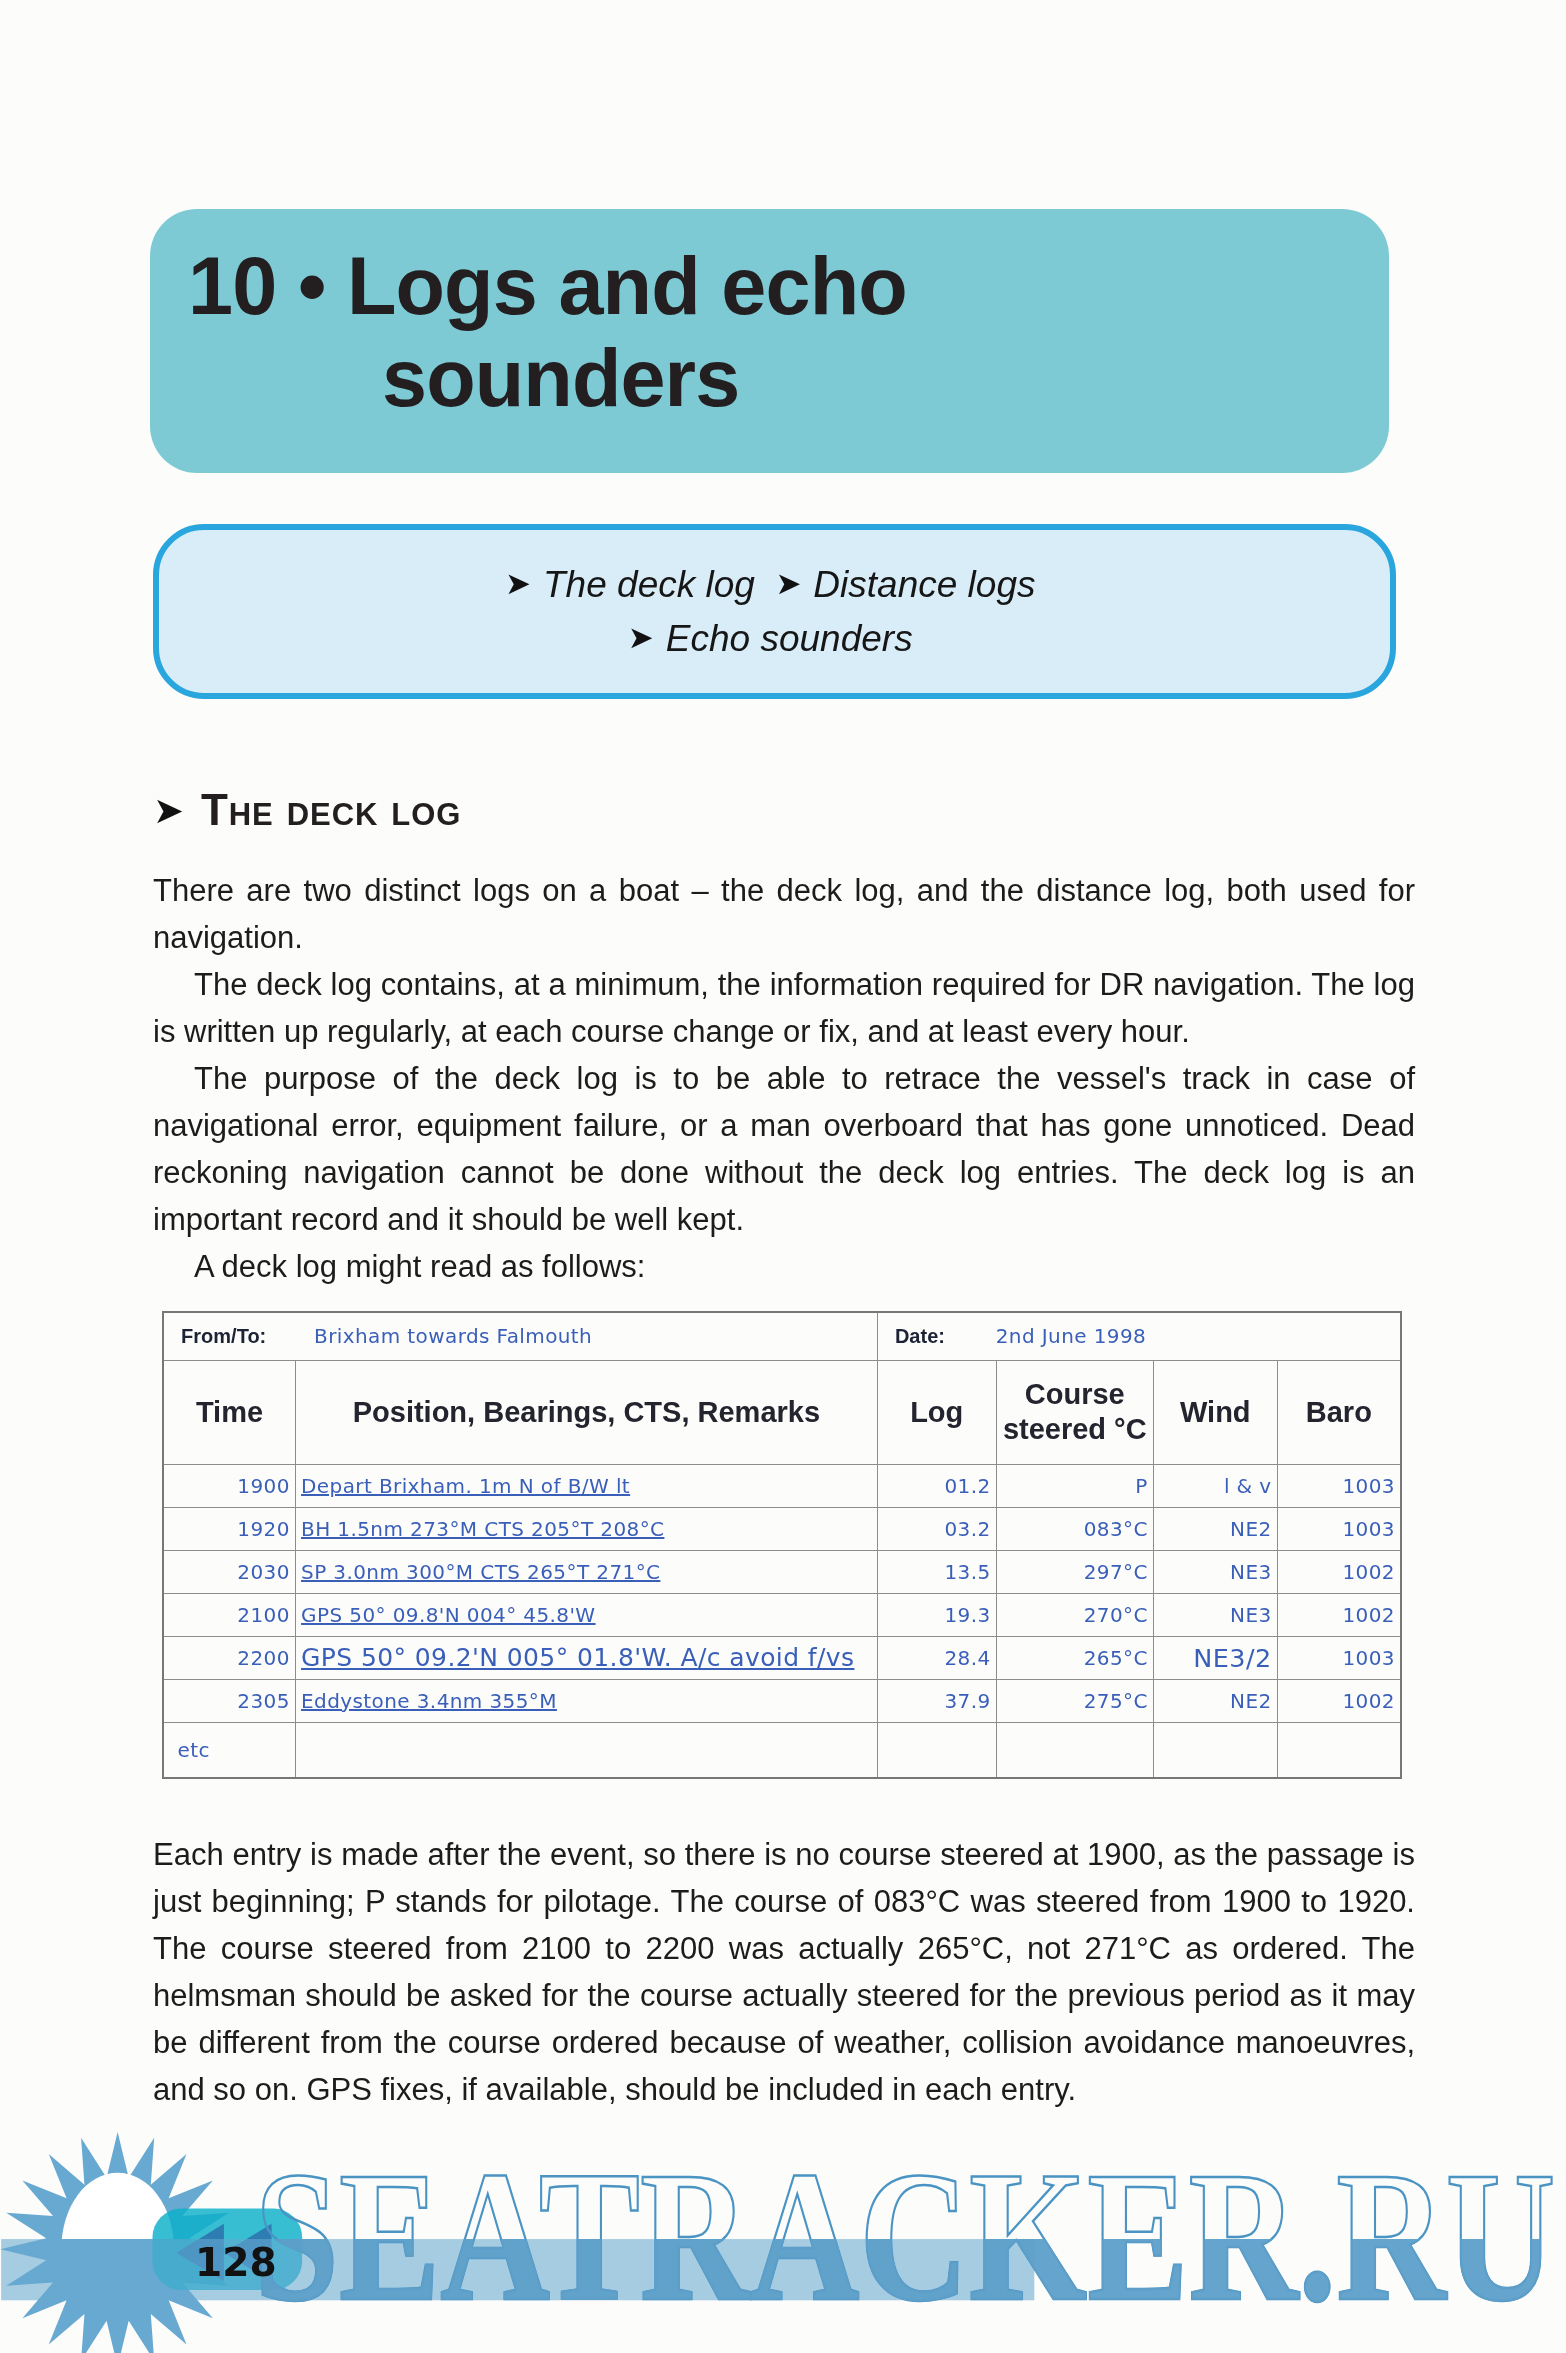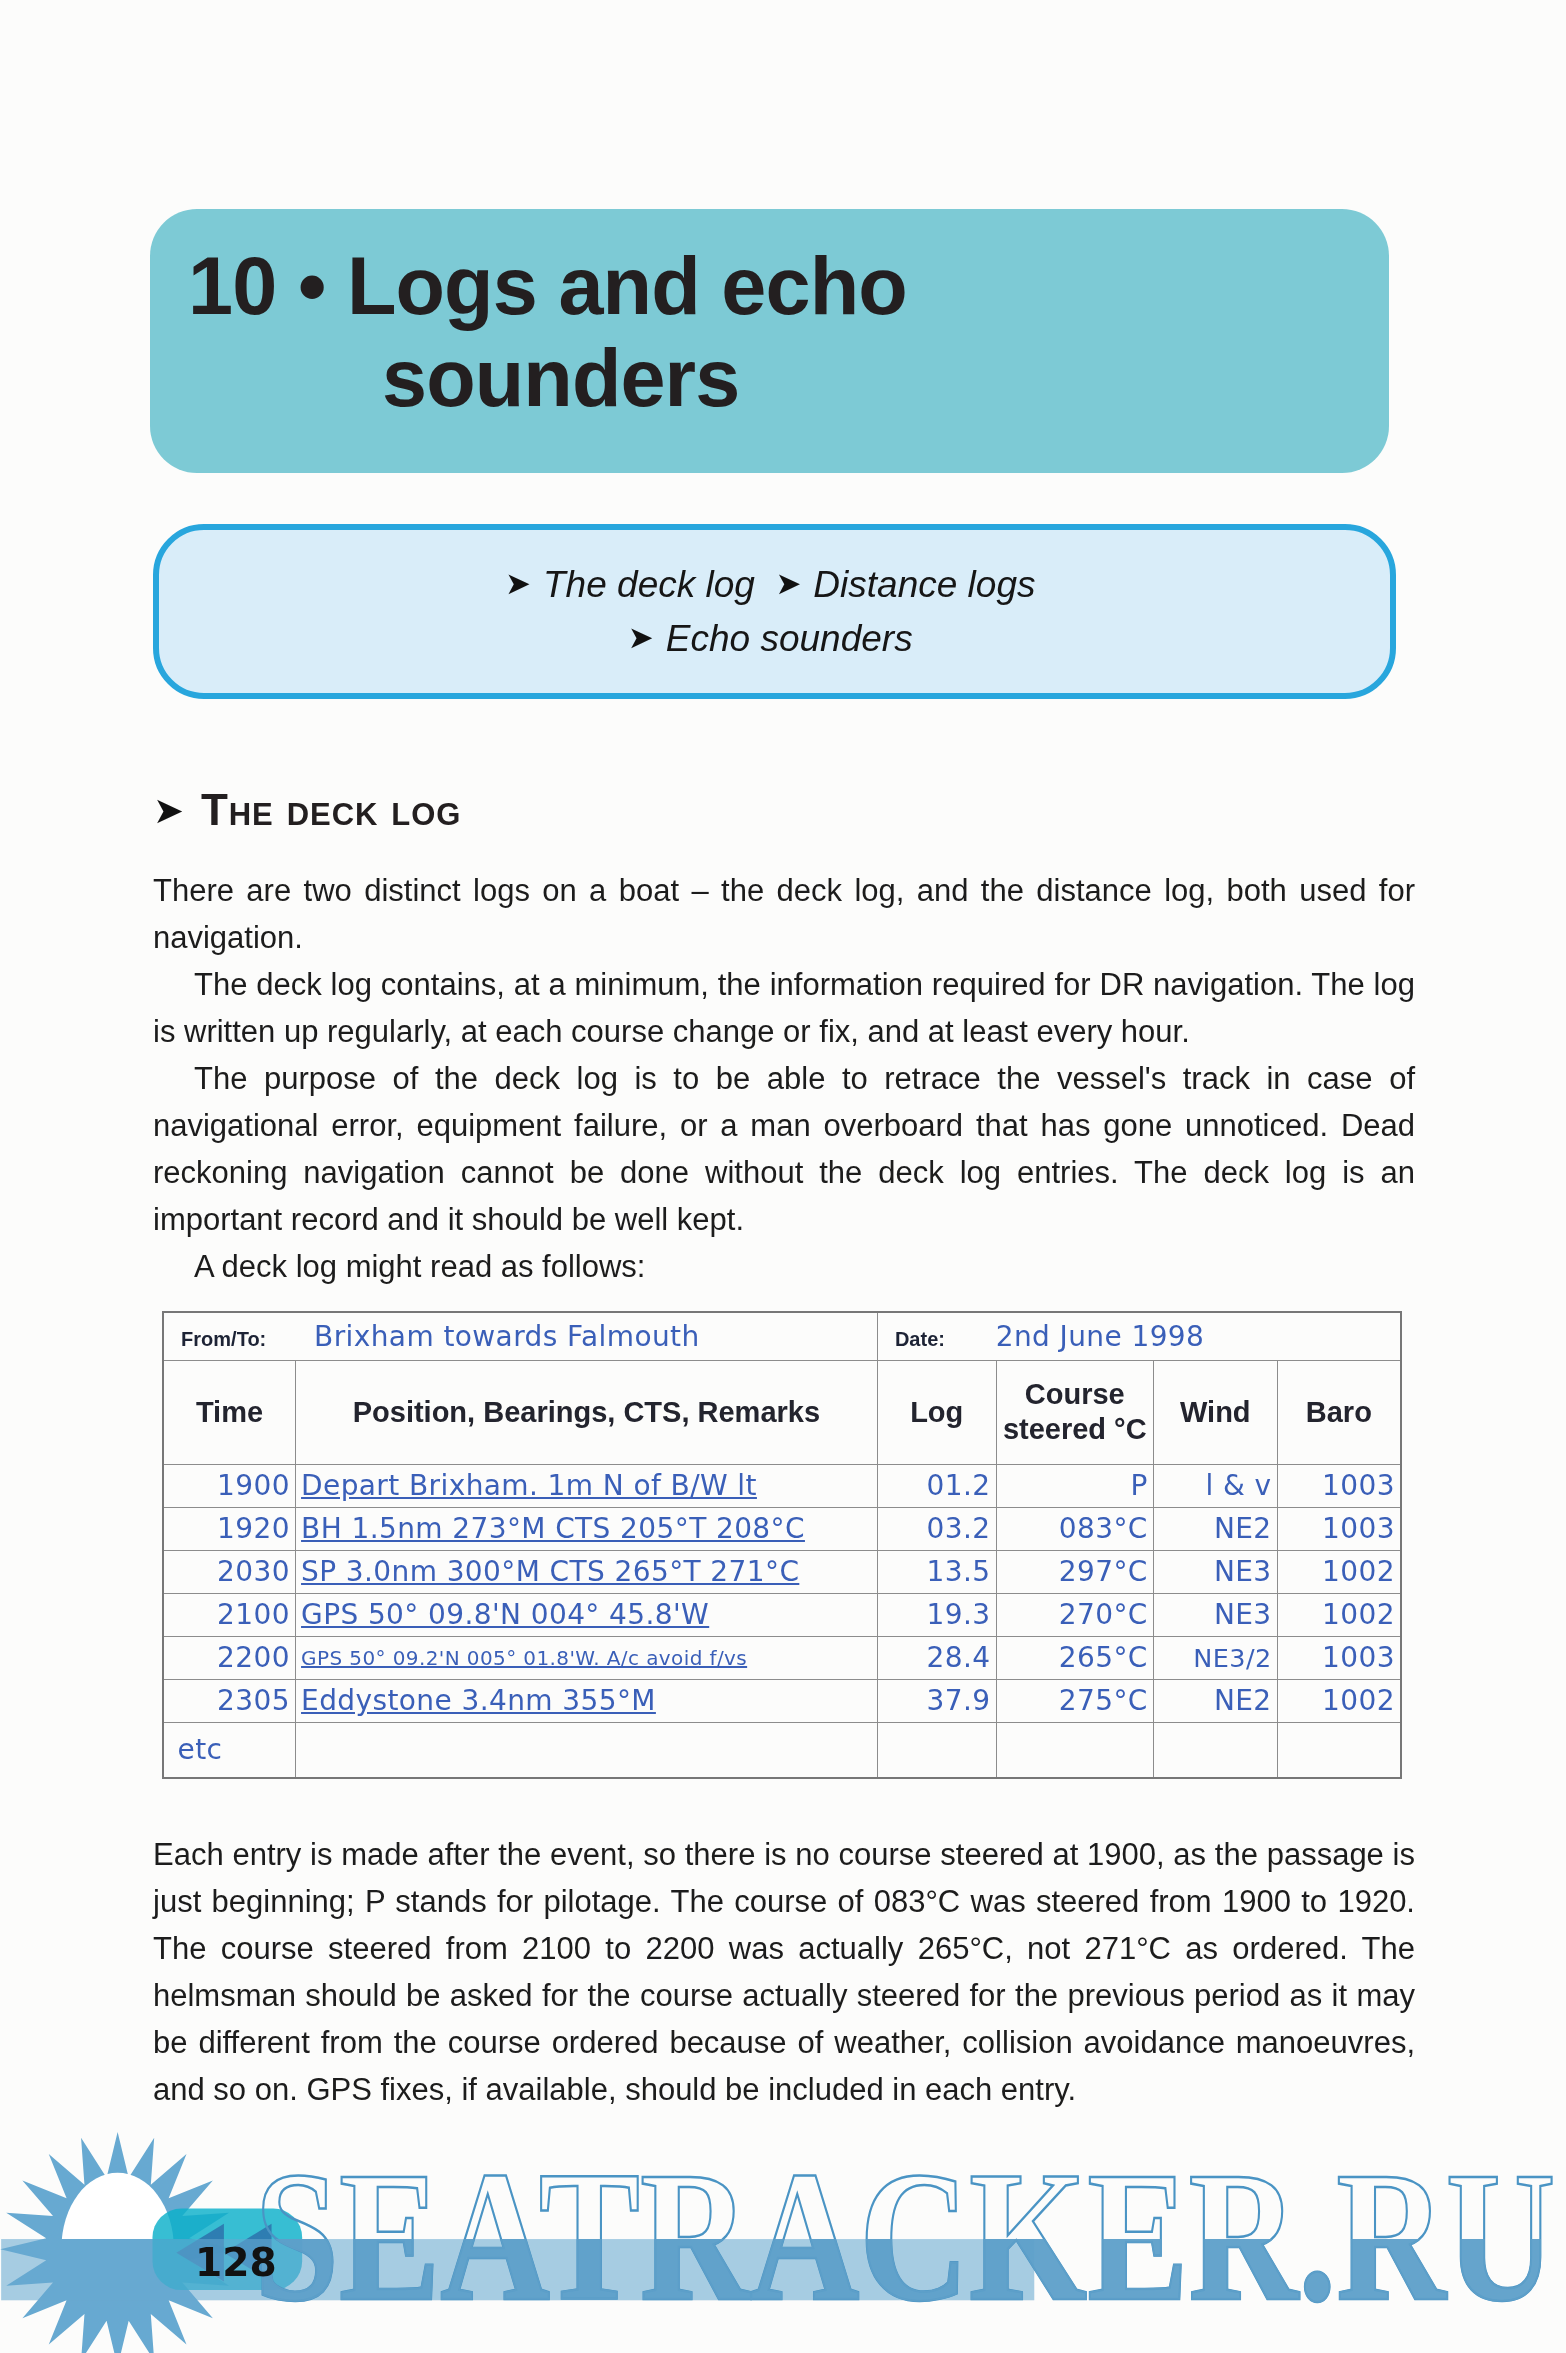--- a/index.html
+++ b/index.html
@@ -45,21 +45,21 @@
   .body-block p.ind{text-indent:41px;}
   #body-top{top:867px;}
   #body-bottom{top:1831px;}
   
   .logtable-wrap{position:absolute;left:162px;top:1311px;width:1240px;}
   table.logtable{width:100%;border-collapse:collapse;table-layout:fixed;
     border:2.6px solid #777;}
   table.logtable td,table.logtable th{
     border:1.7px solid var(--table-border);box-sizing:border-box;padding:1.7px 5.1px;
   }
-  .hw{font-family:"DejaVu Sans",sans-serif;color:var(--handwriting);font-size:28px;letter-spacing:0.4px;}
+  .hw{font-family:"DejaVu Sans",sans-serif;color:var(--handwriting);font-size:20px;letter-spacing:0.4px;}
   tr.fromto-row td{height:48px;}
   .fromto-label{font-weight:bold;color:var(--label-navy);font-size:20px;padding-left:12px;}
   .fromto-value{margin-left:44px;}
   .date-cell{padding-left:60px;}
   .date-value{margin-left:47px;}
   tr.head-row th{height:104px;text-align:center;vertical-align:middle;font-weight:bold;
     color:#23242e;font-size:29px;line-height:1.2;}
   tr.data-row td{height:43px;vertical-align:middle;}
   td.c{text-align:right;}
   td.pos{padding-left:19px;text-decoration:underline;}
@@ -169,21 +169,21 @@
       <tr class="data-row">
         <td class="hw c">2100</td>
         <td class="hw pos">GPS 50° 09.8'N 004° 45.8'W</td>
         <td class="hw c">19.3</td>
         <td class="hw c">270°C</td>
         <td class="hw c">NE3</td>
         <td class="hw c">1002</td>
       </tr>
       <tr class="data-row">
         <td class="hw c">2200</td>
-        <td class="hw pos" style="font-size:20px">GPS 50° 09.2'N 005° 01.8'W. A/c avoid f/vs</td>
+        <td class="hw pos" style="font-size:25px">GPS 50° 09.2'N 005° 01.8'W. A/c avoid f/vs</td>
         <td class="hw c">28.4</td>
         <td class="hw c">265°C</td>
         <td class="hw c" style="font-size:25.5px">NE3/2</td>
         <td class="hw c">1003</td>
       </tr>
       <tr class="data-row">
         <td class="hw c">2305</td>
         <td class="hw pos">Eddystone 3.4nm 355°M</td>
         <td class="hw c">37.9</td>
         <td class="hw c">275°C</td>

